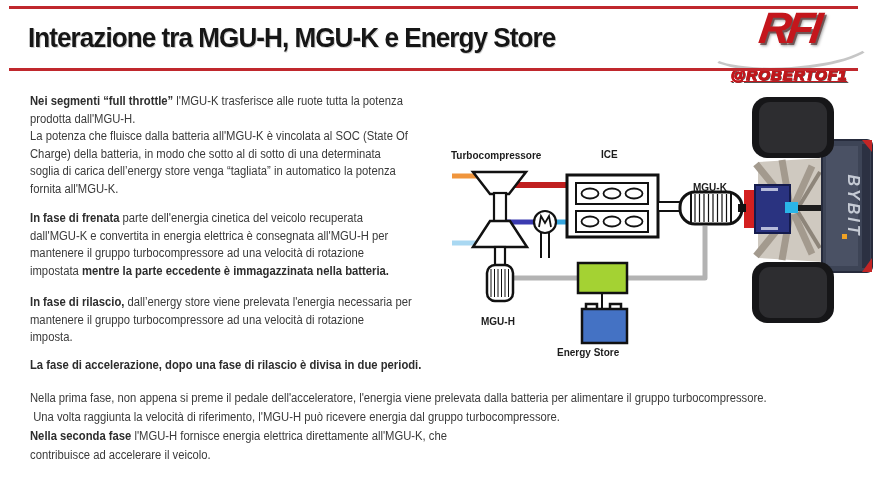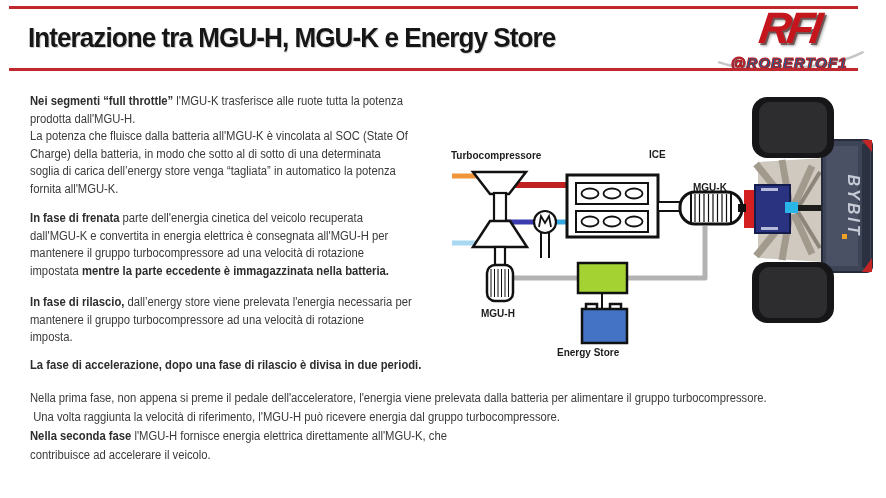--- a/index.html
+++ b/index.html
@@ -10,36 +10,36 @@
   .rule.mid{top:68px;}
   .title{position:absolute;left:28px;top:22px;font-size:28px;font-weight:900;color:#161616;
          letter-spacing:-1px;white-space:nowrap;transform:scaleX(0.93);transform-origin:left top;
          text-shadow:1px 1px 0 #cfcfcf;}
   .logo{position:absolute;right:8px;top:6px;width:178px;height:66px;text-align:center;}
   .logo-swoosh{position:absolute;left:4px;top:14px;width:166px;height:44px;border:3px solid transparent;
          border-bottom-color:#a9a9a9;border-radius:50%;transform:rotate(-4deg);opacity:.65;}
   .logo-rfi{position:relative;display:block;font-size:44px;line-height:44px;font-weight:900;font-style:italic;
          color:#c4161c;letter-spacing:-4px;transform:skewX(-8deg);
          text-shadow:2px 2px 0 rgba(60,12,12,.55), 3px 3px 3px rgba(0,0,0,.35);}
-  .logo-handle{position:relative;display:block;margin-top:4px;font-size:15px;font-weight:900;font-style:italic;
-         color:#0369a1;letter-spacing:1px;-webkit-text-stroke:1px #c4161c;
-         text-shadow:1px 1px 0 #555;}
+  .logo-handle{position:relative;display:block;margin-top:16px;font-size:15px;font-weight:900;font-style:italic;
+         color:#b91c1c;letter-spacing:1px;-webkit-text-stroke:1px #c4161c;
+         text-shadow:1px 1px 0 #555;text-decoration:underline;}
   .leftcol{position:absolute;left:30px;top:93px;width:470px;font-size:12.5px;line-height:17.5px;
          transform:scaleX(0.9);transform-origin:left top;}
   .leftcol p{margin:0;white-space:pre-line;}
   .leftcol p.gap12{margin-bottom:12px;} .leftcol p.gap14{margin-bottom:14px;} .leftcol p.gap10{margin-bottom:10px;}
   .b{font-weight:bold;color:#2d2d2d;}
   .bottomblock{position:absolute;left:30px;top:389px;width:940px;font-size:12.5px;line-height:19px;
          transform:scaleX(0.9);transform-origin:left top;}
   .bottomblock div{white-space:pre-line;}
   .dlabel{position:absolute;font-size:10px;font-weight:bold;color:#1c1c1c;white-space:nowrap;}
   .lab-turbo{left:451px;top:150px;}
-  .lab-ice{left:601px;top:149px;margin-left:48px;}
+  .lab-ice{left:601px;top:149px;}
   .lab-mguk{left:693px;top:169px;margin-top:13px;}
-  .lab-mguh{left:481px;top:308px;}
+  .lab-mguh{left:481px;top:316px;}
   .lab-es{left:557px;top:347px;width:96px;text-align:left;}
   svg{position:absolute;}
   .diagram-svg{left:440px;top:140px;}
   .car-svg{left:738px;top:88px;}
 </style>
 </head>
 <body>
 
 <div class="slide">
 

